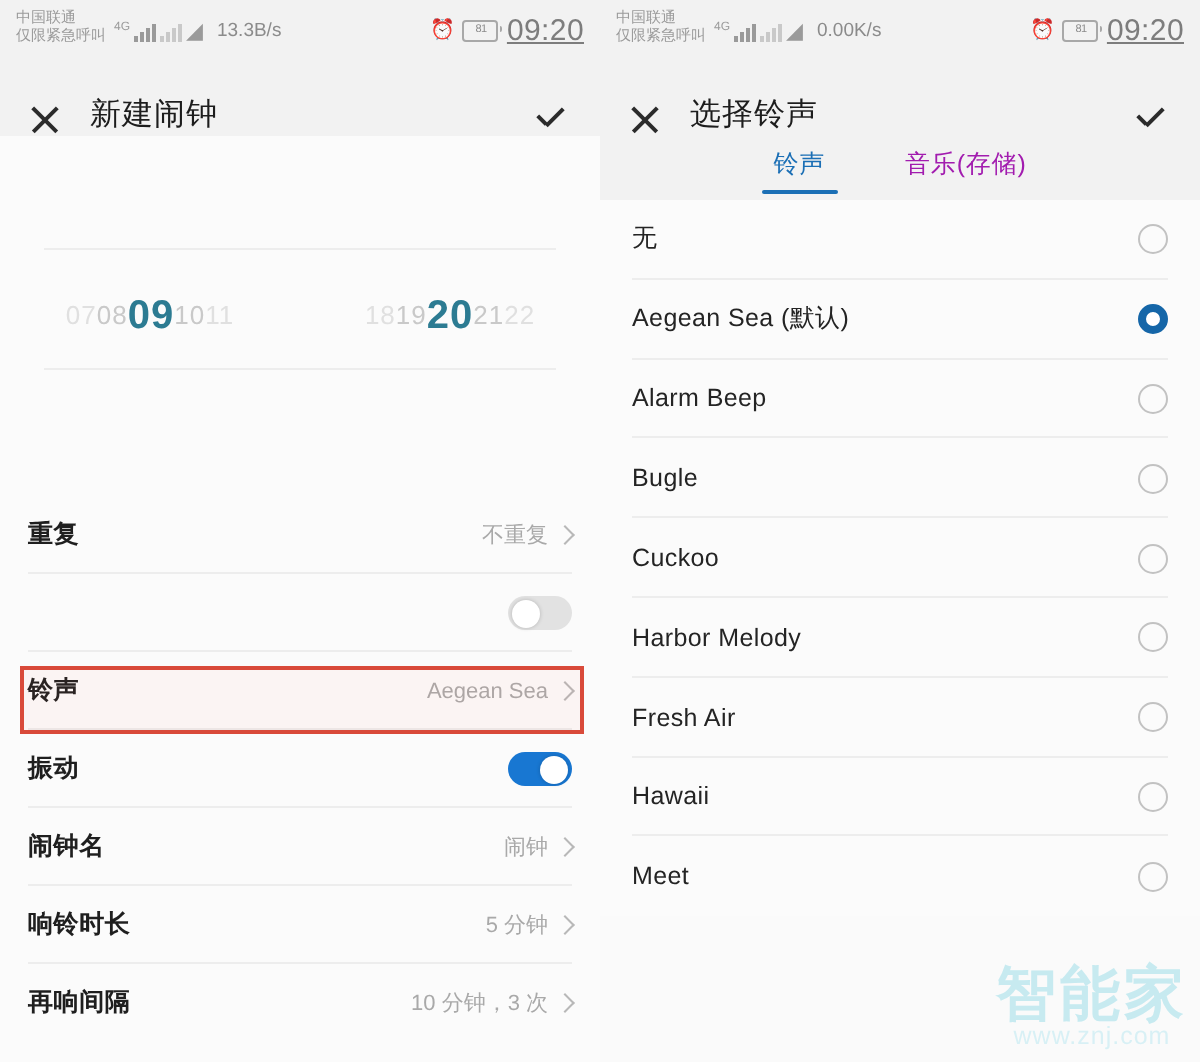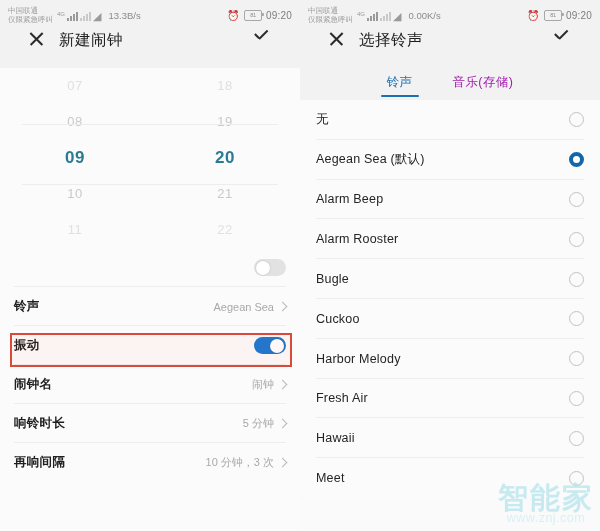--- a/index.html
+++ b/index.html
@@ -14,47 +14,47 @@
   .panel{width:300px;height:531px;position:relative;background:#fbfbfb;overflow:hidden;}
   .panel.right{background:#fafafa;}
 
   
   .statusbar{
     height:30px;display:flex;align-items:center;
     padding:0 8px 0 8px;background:#f2f2f2;
     font-size:9px;color:#8b8b8b;box-sizing:border-box;
   }
   .carrier{line-height:9px;font-size:7.5px;color:#9a9a9a;white-space:nowrap;}
-  .carrier span{display:block;}
+  .carrier span{display:block;font-family:Liberation Mono, monospace;}
   .sb-icons{display:flex;align-items:flex-end;gap:2px;margin-left:4px;}
   .bars{display:flex;align-items:flex-end;gap:1px;height:10px;}
   .bars i{display:block;width:2px;background:#9a9a9a;}
   .bars i:nth-child(1){height:3px}
   .bars i:nth-child(2){height:5px}
   .bars i:nth-child(3){height:7px}
   .bars i:nth-child(4){height:9px}
   .bars.faint i{background:#c9c9c9;}
   .gtag{font-size:6px;color:#9a9a9a;transform:translateY(-4px);}
   .wifi{font-size:11px;color:#9a9a9a;line-height:10px;}
   .netspeed{margin-left:5px;font-size:9.5px;color:#8b8b8b;}
   .sb-right{margin-left:auto;display:flex;align-items:center;gap:4px;}
   .alarm-ic{font-size:10px;color:#8b8b8b;}
   .battery{
     width:16px;height:9px;border:1px solid #a8a8a8;border-radius:2px;
     position:relative;display:flex;align-items:center;justify-content:center;
     font-size:5.5px;color:#8b8b8b;
   }
   .battery:after{content:"";position:absolute;right:-3px;top:2.5px;width:1.5px;height:3px;background:#a8a8a8;border-radius:0 1px 1px 0;}
   .batt-num{letter-spacing:-.3px;}
-  .clock{font-size:10px;color:#7d7d7d;letter-spacing:.2px;}
+  .clock{font-size:15px;color:#7d7d7d;letter-spacing:.2px;text-decoration:underline;}
 
   
   .appbar{
-    height:38px;display:flex;align-items:flex-start;
-    padding:0 28px;background:#f2f2f2;box-sizing:border-box;
+    height:38px;display:flex;align-items:flex-end;
+    padding:0 14px;background:#f2f2f2;box-sizing:border-box;
   }
   .ic-x{width:17px;height:17px;position:relative;flex:0 0 auto;}
   .ic-x:before,.ic-x:after{
     content:"";position:absolute;left:0;top:8px;width:17px;height:1.6px;background:#2b2b2b;
   }
   .ic-x:before{transform:rotate(45deg);}
   .ic-x:after{transform:rotate(-45deg);}
   .apptitle{font-size:15.5px;color:#1d1d1d;margin-left:14px;letter-spacing:.5px;font-weight:500;}
   .ic-check{width:18px;height:14px;margin-left:auto;position:relative;}
   .ic-check:before{
@@ -62,25 +62,25 @@
     transform:rotate(45deg);transform-origin:left center;
   }
   .ic-check:after{
     content:"";position:absolute;left:5px;top:7.5px;width:12px;height:1.6px;background:#2b2b2b;
     transform:rotate(-45deg);transform-origin:left center;
   }
 
   
   .picker{position:relative;height:180px;background:#fbfbfb;}
   .pick-cols{display:flex;height:100%;}
-  .pick-col{flex:1;display:flex;flex-direction:column;align-items:center;justify-content:center;text-align:center;}
+  .pick-col{flex:1;display:flex;flex-direction:row;align-items:center;justify-content:center;text-align:center;}
   .pk{height:36px;line-height:36px;font-size:15px;color:#1f1f1f;font-weight:600;letter-spacing:.5px;}
   .pk.dim{color:#c9c9c9;font-weight:400;font-size:13px;}
   .pk.dim2{color:#e0e0e0;font-weight:400;font-size:13px;}
-  .pk.sel{color:#2c7b92;font-size:17px;font-weight:600;}
+  .pk.sel{color:#2c7b92;font-size:20px;font-weight:600;}
   .pick-line{position:absolute;left:22px;right:22px;height:1px;background:#ededed;}
   .pick-line.top{top:56px;}
   .pick-line.bot{top:116px;}
 
   
   .slist{background:#fbfbfb;}
   .srow{
     height:39px;display:flex;align-items:center;
     padding:0 14px;box-sizing:border-box;position:relative;
   }
@@ -179,20 +179,28 @@
           <div class="pk dim">19</div>
           <div class="pk sel">20</div>
           <div class="pk dim">21</div>
           <div class="pk dim2">22</div>
         </div>
       </div>
     </div>
 
     <div class="slist">
 
+      <div class="srow">
+        <span class="slabel">重复</span>
+        <span class="svalue">
+          <span>不重复</span>
+          <span class="chev"></span>
+        </span>
+        <span class="divider"></span>
+      </div>
 
       <div class="srow">
         <span class="toggle">
             <i></i>
           </span>
         <span class="divider"></span>
       </div>
 
       <div class="srow">
         <span class="slabel">铃声</span>
@@ -296,25 +304,20 @@
         <span class="rname">Aegean Sea (默认)</span>
         <span class="radio on"></span>
         <span class="divider"></span>
       </div>
       <div class="rrow">
         <span class="rname">Alarm Beep</span>
         <span class="radio"></span>
         <span class="divider"></span>
       </div>
       <div class="rrow">
-        <span class="rname">Alarm Rooster</span>
-        <span class="radio"></span>
-        <span class="divider"></span>
-      </div>
-      <div class="rrow">
         <span class="rname">Bugle</span>
         <span class="radio"></span>
         <span class="divider"></span>
       </div>
       <div class="rrow">
         <span class="rname">Cuckoo</span>
         <span class="radio"></span>
         <span class="divider"></span>
       </div>
       <div class="rrow">

